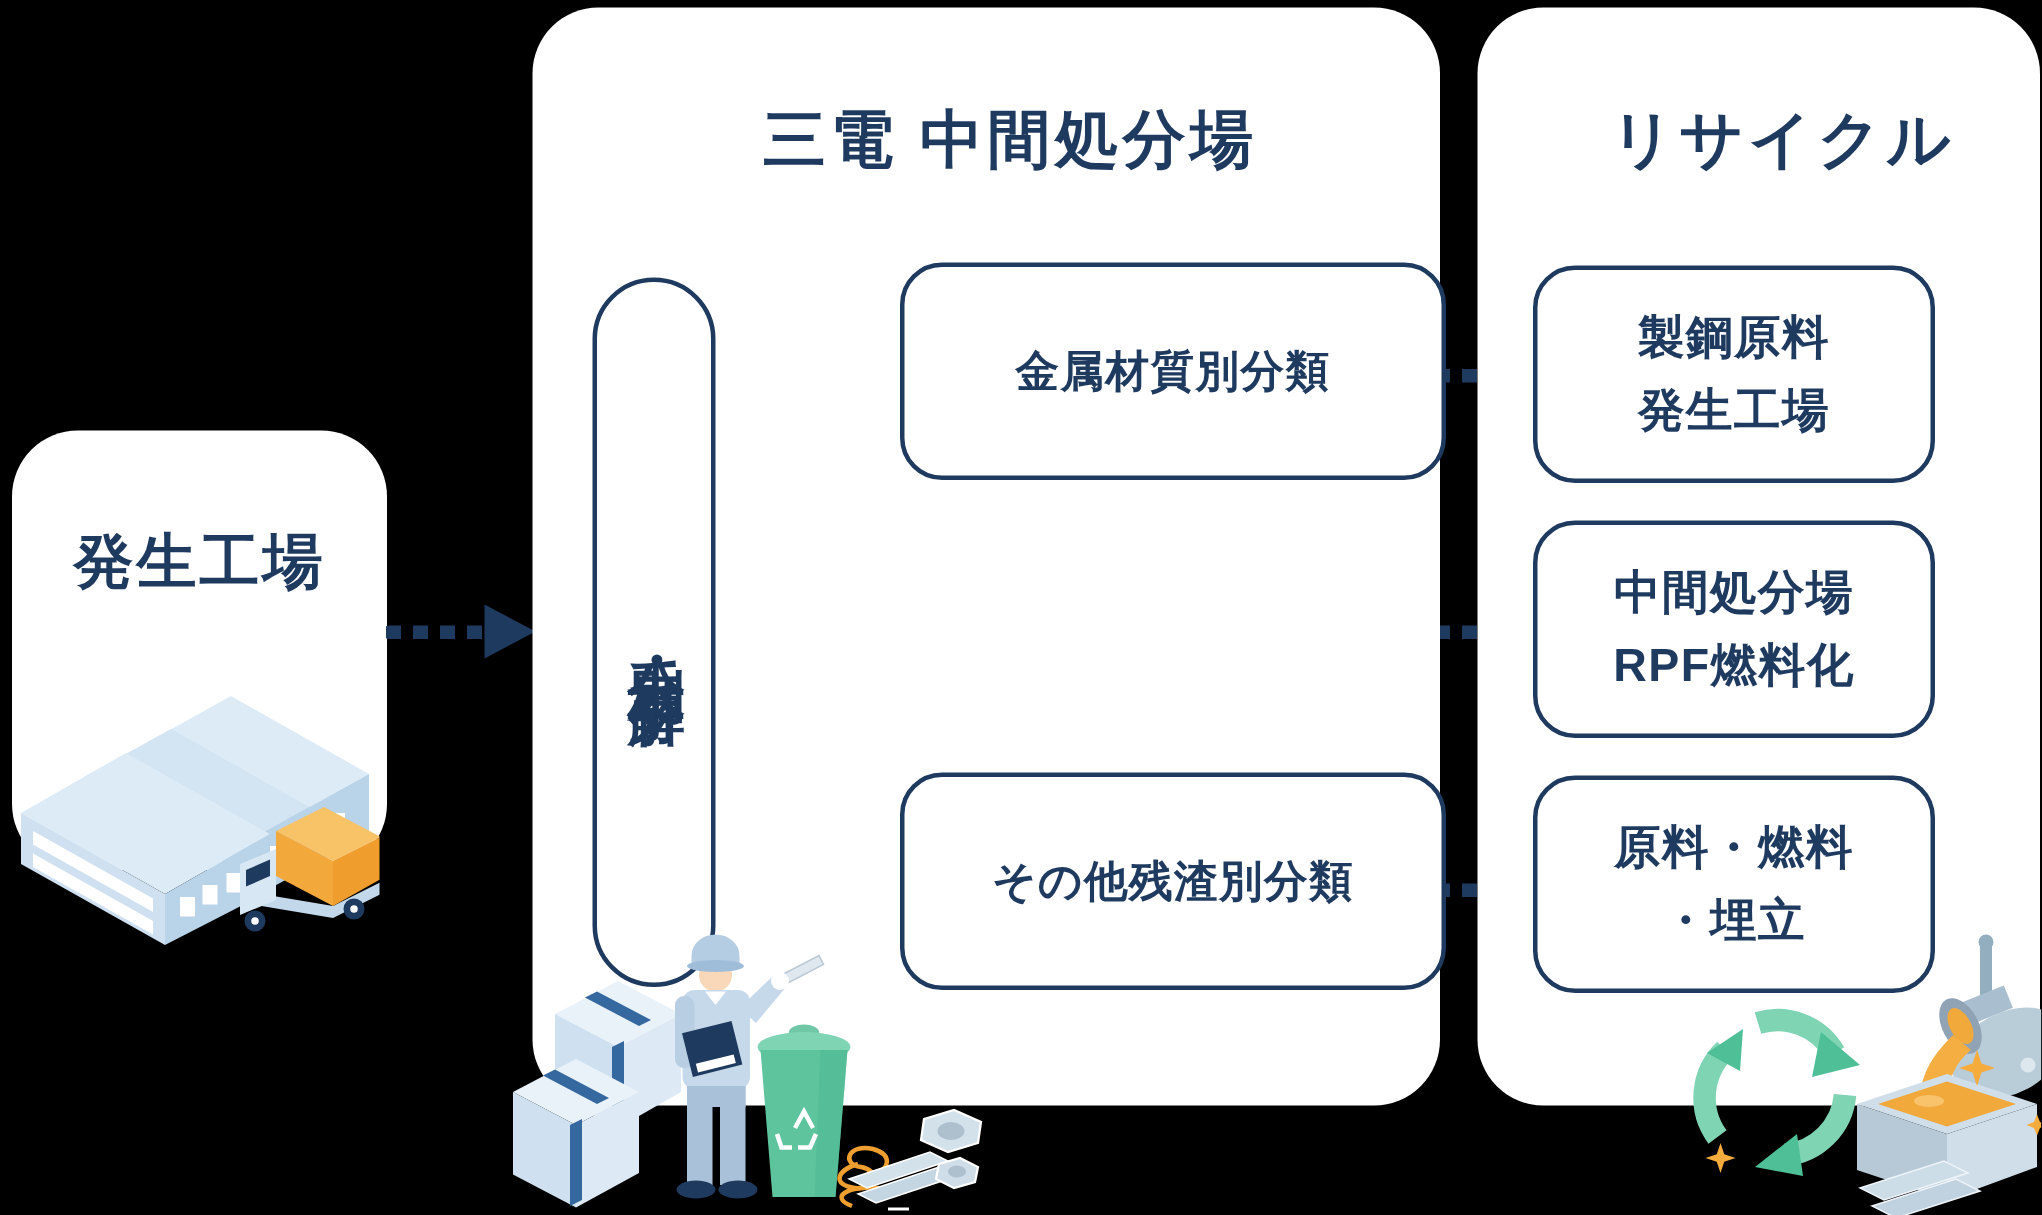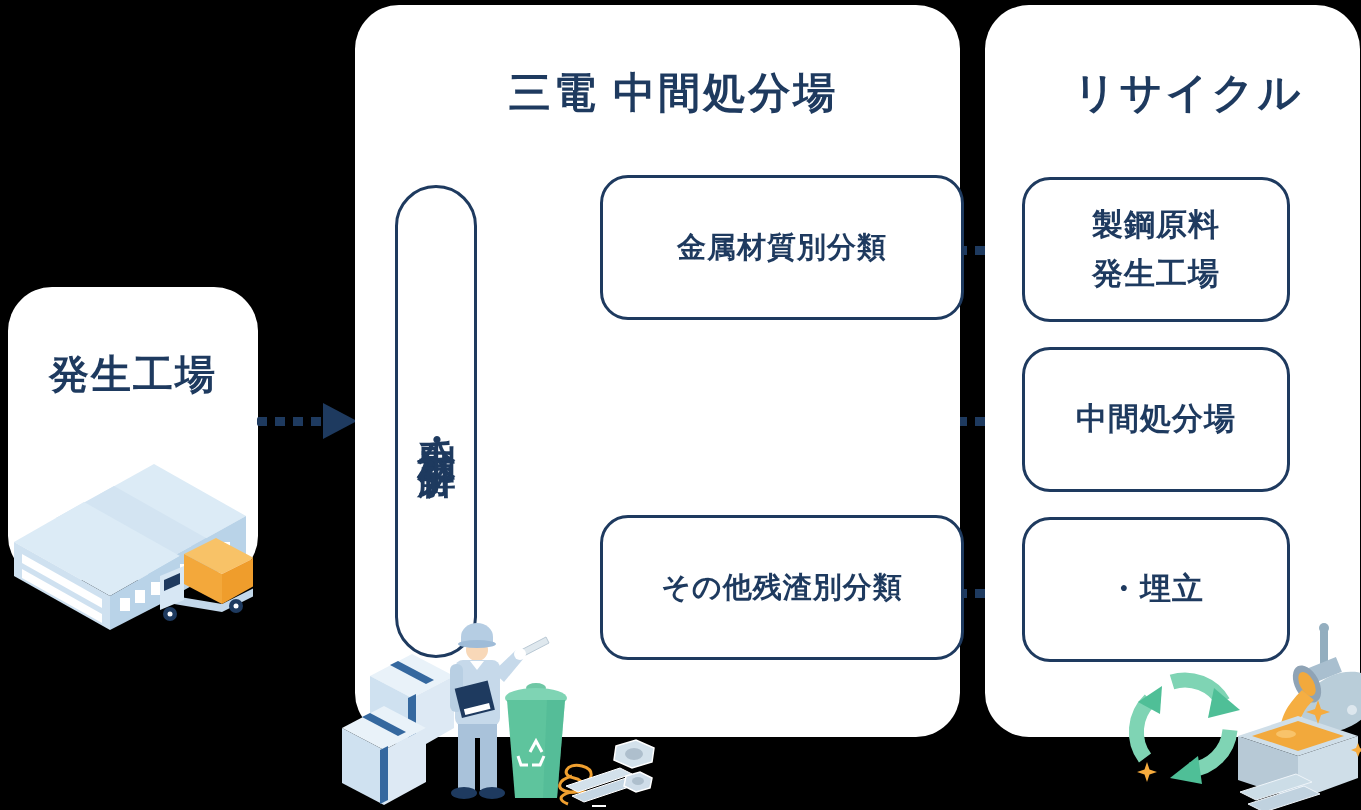--- a/index.html
+++ b/index.html
@@ -206,22 +206,24 @@
   </svg>
 
   <section class="panel recycle-panel">
     <h1 class="panel-title">リサイクル</h1>
     <div class="flow-box out-box b0">
       <span>製鋼原料</span>
       <span>発生工場</span>
     </div>
     <div class="flow-box out-box b1">
       <span>中間処分場</span>
+      <span>RPF燃料化</span>
     </div>
     <div class="flow-box out-box b2">
+      <span>原料・燃料</span>
       <span>・埋立</span>
     </div>
   </section>
 
   <svg class="illus recycle-svg" viewBox="0 0 271 200">
 
     <g fill="none" stroke="#7fd4b4" stroke-width="15">
       <path d="M55,148 A44,44 0 0 1 60,90"></path>
       <path d="M82,72 A44,44 0 0 1 133,92"></path>
       <path d="M140,120 A44,44 0 0 1 100,160"></path>

